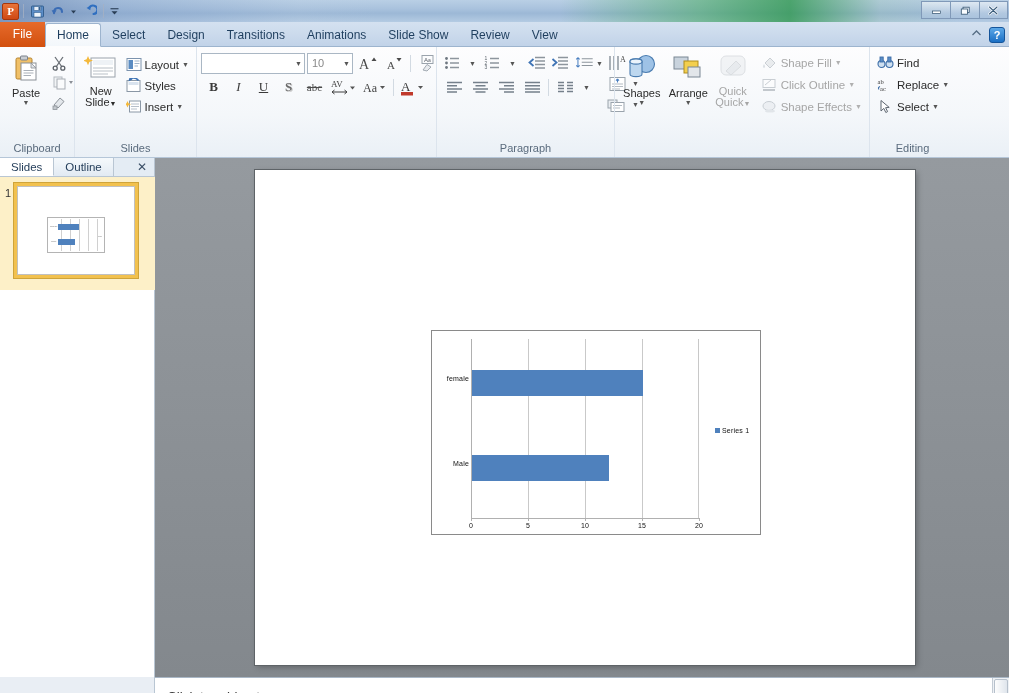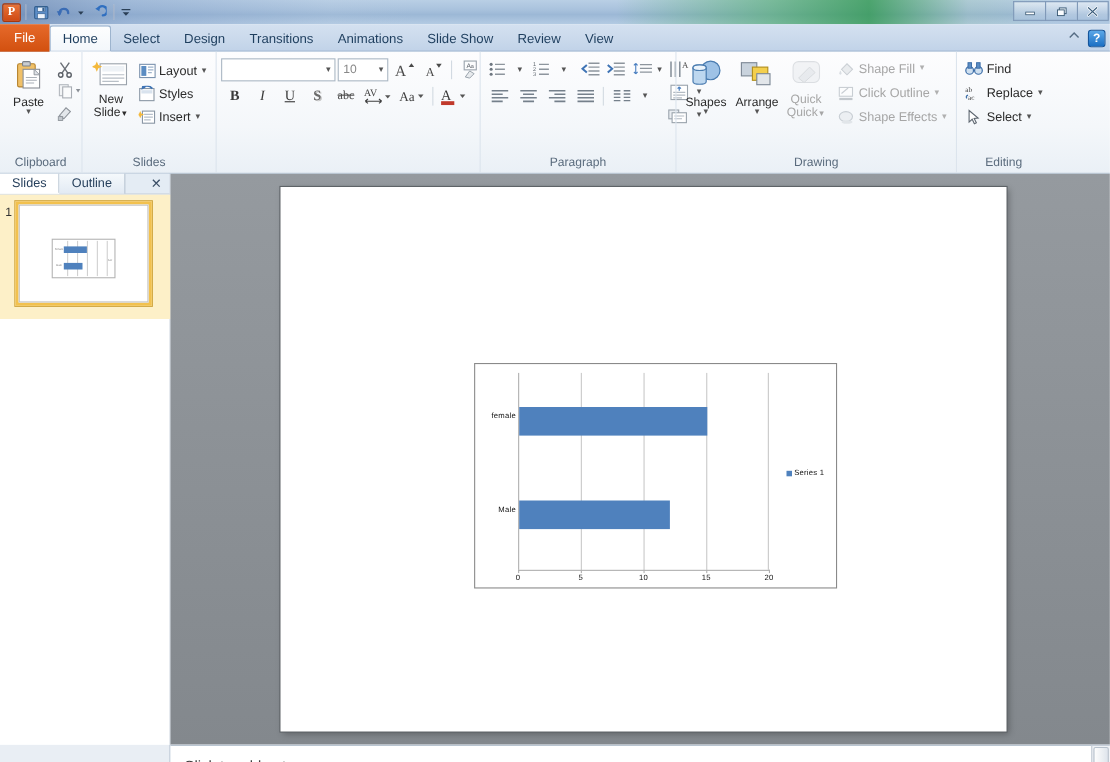--- a/index.html
+++ b/index.html
@@ -695,21 +695,20 @@
             <svg width="17" height="16" viewBox="0 0 17 16" opacity=".5">
               <ellipse cx="8" cy="7" rx="6" ry="4.5" fill="#e4e8ec" stroke="#9aa3ac" stroke-width="1"></ellipse>
               <ellipse cx="9" cy="12" rx="5" ry="1.6" fill="#cfd5da"></ellipse>
             </svg>
           </span>
           <span>Shape Effects</span>
           <span class="caret-d dis">▼</span>
         </div>
       </div>
     </div>
-    <div class="rgroup-label">Drawing</div>
   </div>
 
   <div class="rgroup g-edit">
     <div class="rgroup-body">
       <div class="edit-col">
         <div class="smallbtn">
           <span class="icobox">
             <svg width="17" height="15" viewBox="0 0 17 15">
               <circle cx="4.5" cy="9" r="3.5" fill="#cfe0f0" stroke="#3d6ea8" stroke-width="1.1"></circle>
               <circle cx="12.5" cy="9" r="3.5" fill="#cfe0f0" stroke="#3d6ea8" stroke-width="1.1"></circle>

